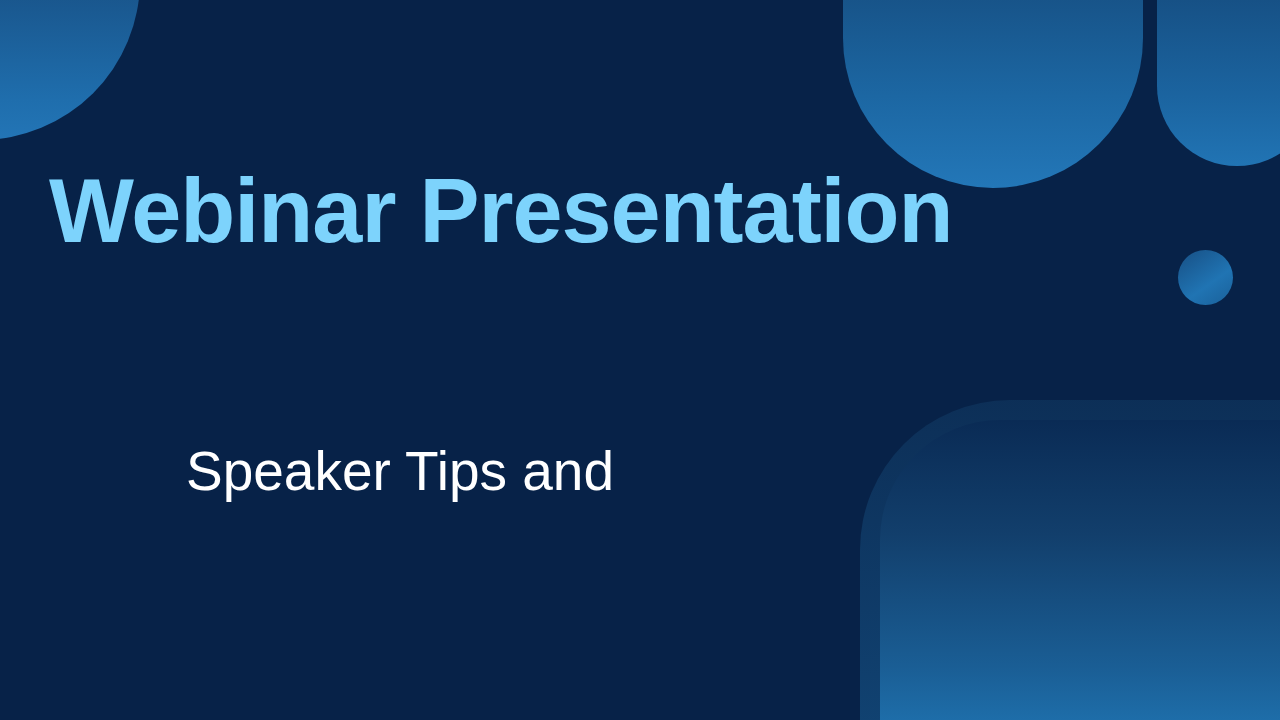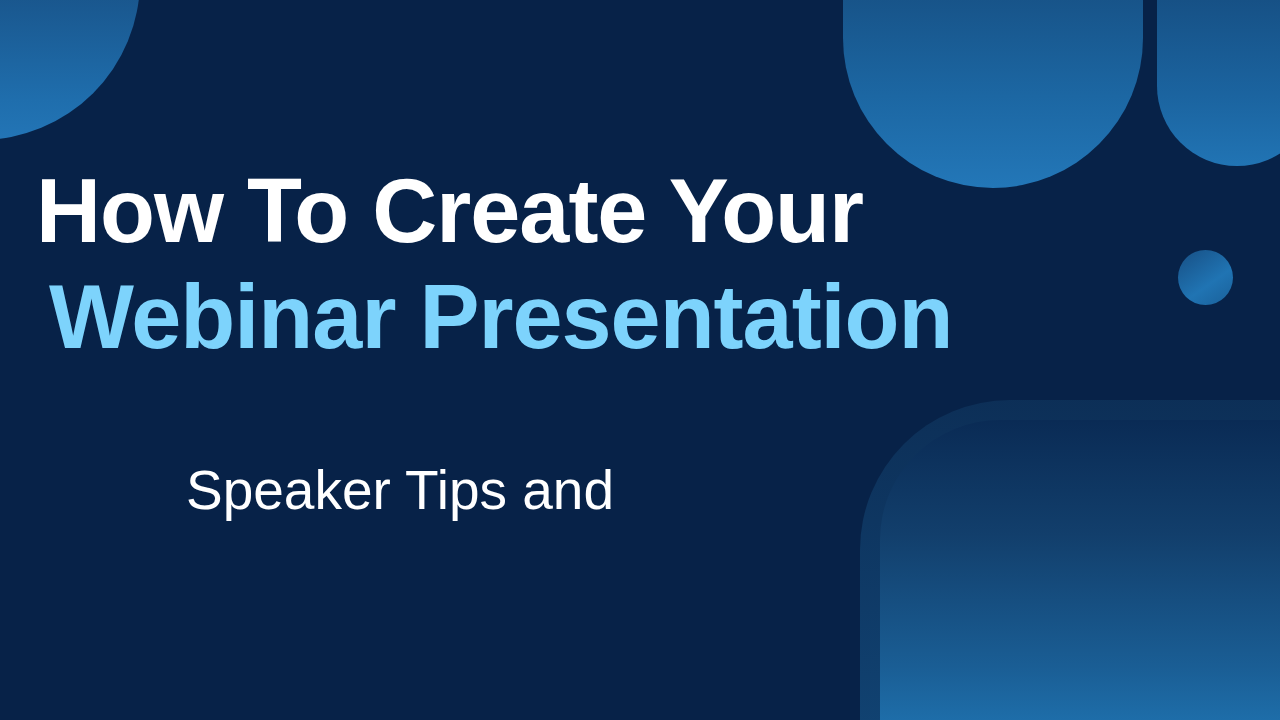--- a/index.html
+++ b/index.html
@@ -107,21 +107,21 @@
     line-height: 1.18;
     letter-spacing: -1px;
     white-space: nowrap;
   }
   .title-line-1 { color: #ffffff; }
   .title-line-2 { color: #7dd3fc; margin-left: 13px; }
 
   #subtitle-block {
     position: absolute;
     left: 60px;
-    top: 455px;
+    top: 436px;
     width: 680px;
     text-align: center;
   }
   .subtitle-line {
     margin: 0;
     font-size: 55px;
     font-weight: normal;
     line-height: 1.30;
     color: #ffffff;
     letter-spacing: 0px;
@@ -138,21 +138,20 @@
     <div class="shape shape-tr-big"></div>
     <div class="shape shape-tr-small"></div>
     <div class="shape shape-br-soft"></div>
     <div class="shape shape-br"></div>
     <div class="shape shape-dot"></div>
   </div>
 
   <div id="content">
 
     <div id="title-block">
-      <div class="title-line title-line-1">How To Create Your</div>
       <div class="title-line title-line-2">Webinar Presentation</div>
     </div>
 
     <div id="subtitle-block">
       <div class="subtitle-line">Speaker Tips and</div>
     </div>
 
   </div>
 </div>
 

